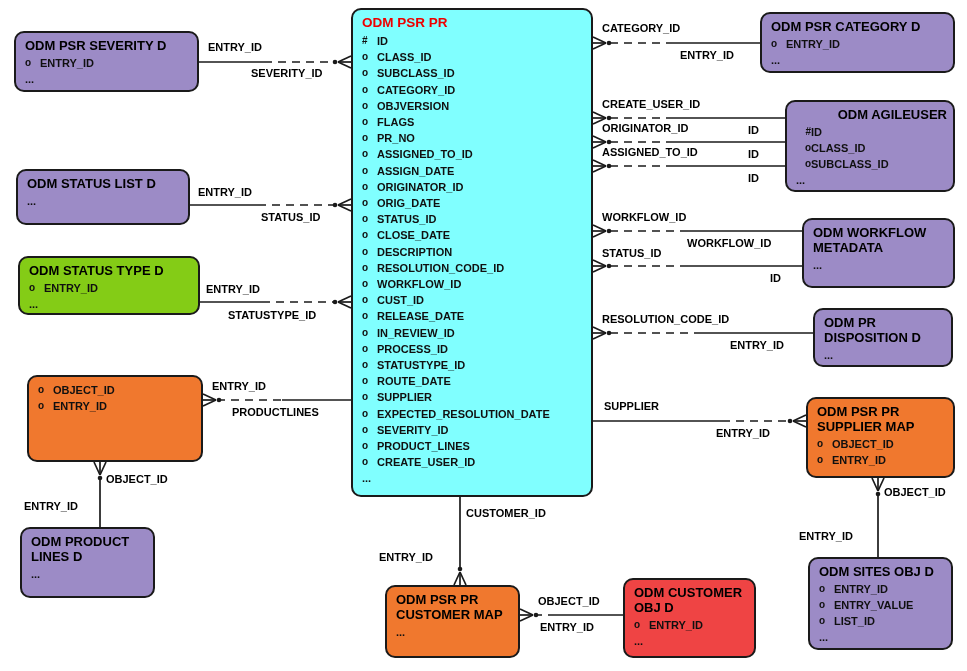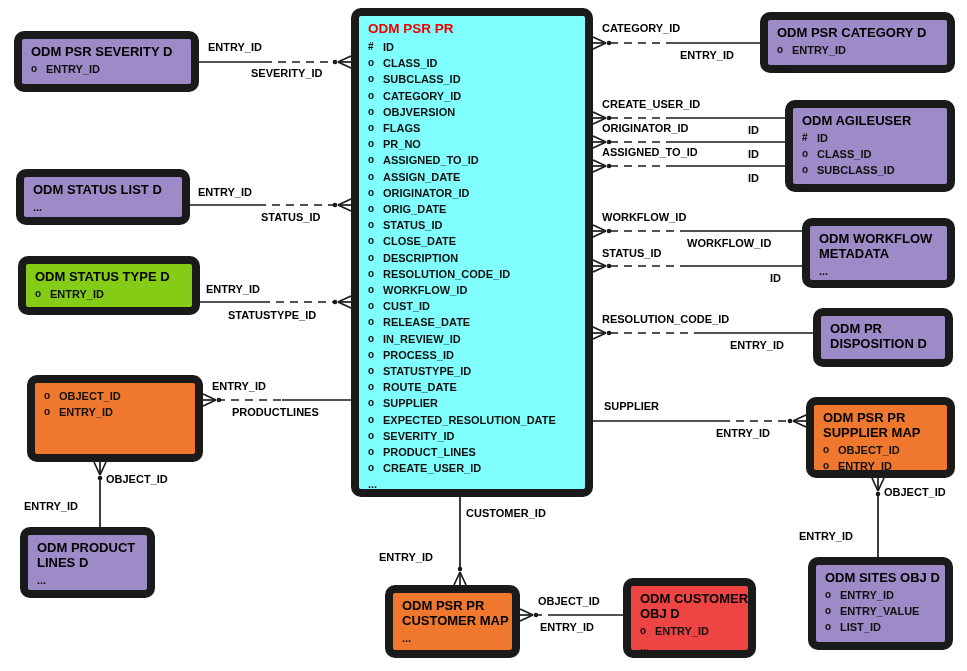--- a/index.html
+++ b/index.html
@@ -1,21 +1,21 @@
 <!DOCTYPE html>
 <html><head>
 <meta charset="utf-8">
 <style>
   html,body{margin:0;padding:0;background:#ffffff;}
   body{width:967px;height:671px;overflow:hidden;font-family:"Liberation Sans",sans-serif;}
   #stage{position:relative;width:967px;height:671px;background:#ffffff;}
   #wires{position:absolute;left:0;top:0;width:967px;height:671px;}
   .entity{
     position:absolute;box-sizing:border-box;
-    border:8px solid #6d28d9;border-radius:10px;
+    border:2px solid #6d28d9;border-radius:10px;
     padding:5px 6px 2px 9px;
   }
   .entity .title{font-weight:bold;font-size:13px;line-height:15px;color:#000;margin-bottom:2px;white-space:nowrap;}
   .entity .field{font-weight:bold;font-size:11px;line-height:16px;color:#101010;white-space:nowrap;display:flex;}
   .entity .field .marker{width:15px;flex:0 0 15px;font-size:10px;}
   .entity.central .field{line-height:16.2px;}
   .entity.central .title{font-size:13.5px;margin-bottom:3px;}
   .wire-label{position:absolute;font-weight:bold;font-size:11px;color:#000;white-space:nowrap;}
 </style>
 </head>
@@ -310,21 +310,21 @@
       <div class="entity" style="left: 760px; top: 12px; width: 195px; height: 61px; background: rgb(156, 139, 198); border-color: rgb(26, 26, 26);">
         <div class="title">
           <div>ODM PSR CATEGORY D</div>
         </div>
         <div class="field">
           <span class="marker">o</span>
           <span>ENTRY_ID</span>
         </div>
         <div class="field">...</div>
       </div>
-      <div class="entity" style="left: 785px; top: 100px; width: 170px; height: 92px; background: rgb(156, 139, 198); border-color: rgb(26, 26, 26);">
+      <div class="entity" style="left: 785px; top: 100px; width: 170px; height: 92px; background: rgb(156, 139, 198); border-color: rgb(26, 26, 26); text-align: right;">
         <div class="title">
           <div>ODM AGILEUSER</div>
         </div>
         <div class="field">
           <span class="marker">#</span>
           <span>ID</span>
         </div>
         <div class="field">
           <span class="marker">o</span>
           <span>CLASS_ID</span>

